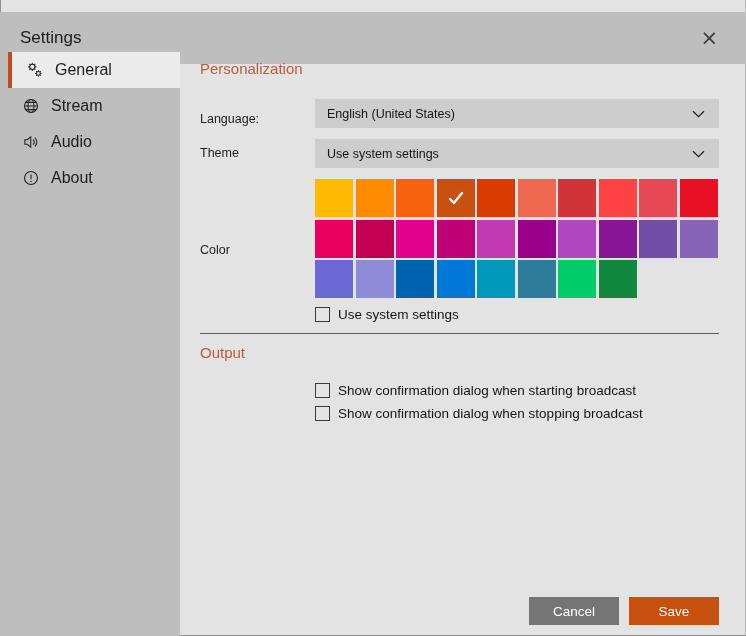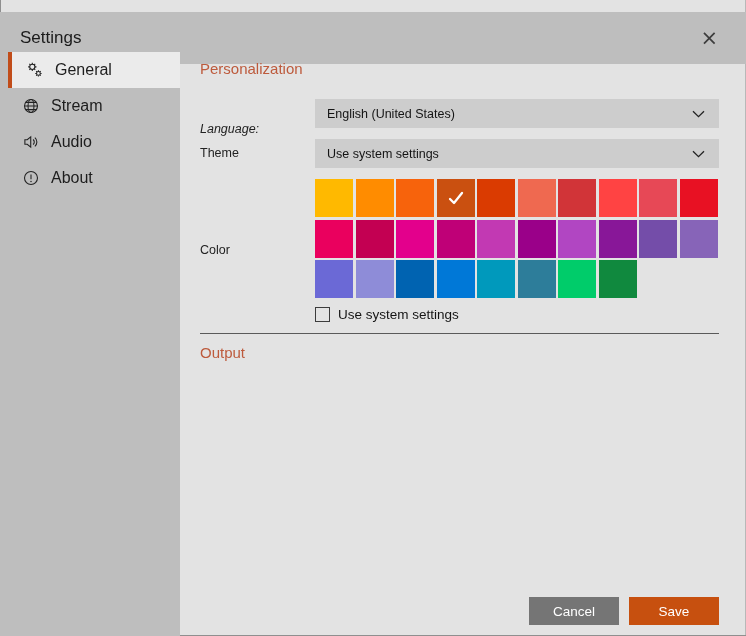--- a/index.html
+++ b/index.html
@@ -39,21 +39,21 @@
   }
   .nav-icon { width:18px; height:18px; display:inline-flex; }
   .nav-icon svg { width:18px; height:18px; }
   
   .content { position:absolute; left:180px; top:52px; width:566px; height:493px; }
   .section-heading { position:absolute; margin:0; font-weight:400; font-size:15px;
     color:var(--heading,#bd5a3c); }
   #h-personalization { left:20px; top:8px; }
   #h-output { left:20px; top:292px; }
   .form-label { position:absolute; font-size:12.5px; color:#222; }
-  #lbl-language { left:20px; top:70px;font-style:italic; }
+  #lbl-language { left:20px; top:60px; }
   #lbl-theme { left:20px; top:94px; }
   #lbl-color { left:20px; top:191px; }
   .dropdown {
     position:absolute; left:135px; width:404px; height:29px;
     background:var(--dropdown-bg,#cdcdcd);
     display:flex; align-items:center; padding:0 14px 0 12px;
     font-size:12.5px; color:#141414; cursor:default;
   }
   #dd-language { top:47px; }
   #dd-theme { top:87px; }
@@ -195,18 +195,26 @@
 
     <label class="checkbox-row" id="cb-system">
       <span class="checkbox"></span>
       <span>Use system settings</span>
     </label>
 
     <div class="divider"></div>
 
     <h2 class="section-heading" id="h-output">Output</h2>
 
+    <label class="checkbox-row" id="cb-start">
+      <span class="checkbox"></span>
+      <span>Show confirmation dialog when starting broadcast</span>
+    </label>
+    <label class="checkbox-row" id="cb-stop">
+      <span class="checkbox"></span>
+      <span>Show confirmation dialog when stopping broadcast</span>
+    </label>
 
     <button class="btn" id="btn-cancel">Cancel</button>
     <button class="btn" id="btn-save">Save</button>
 
   </main>
 </div>
 
 </body></html>

